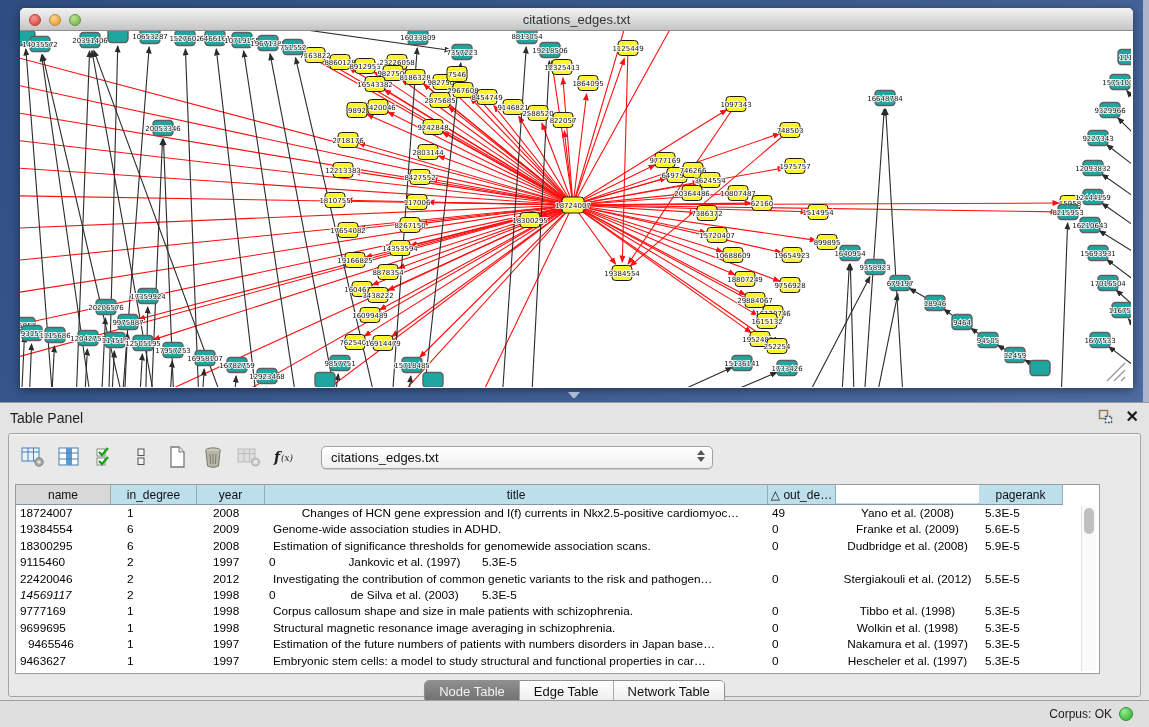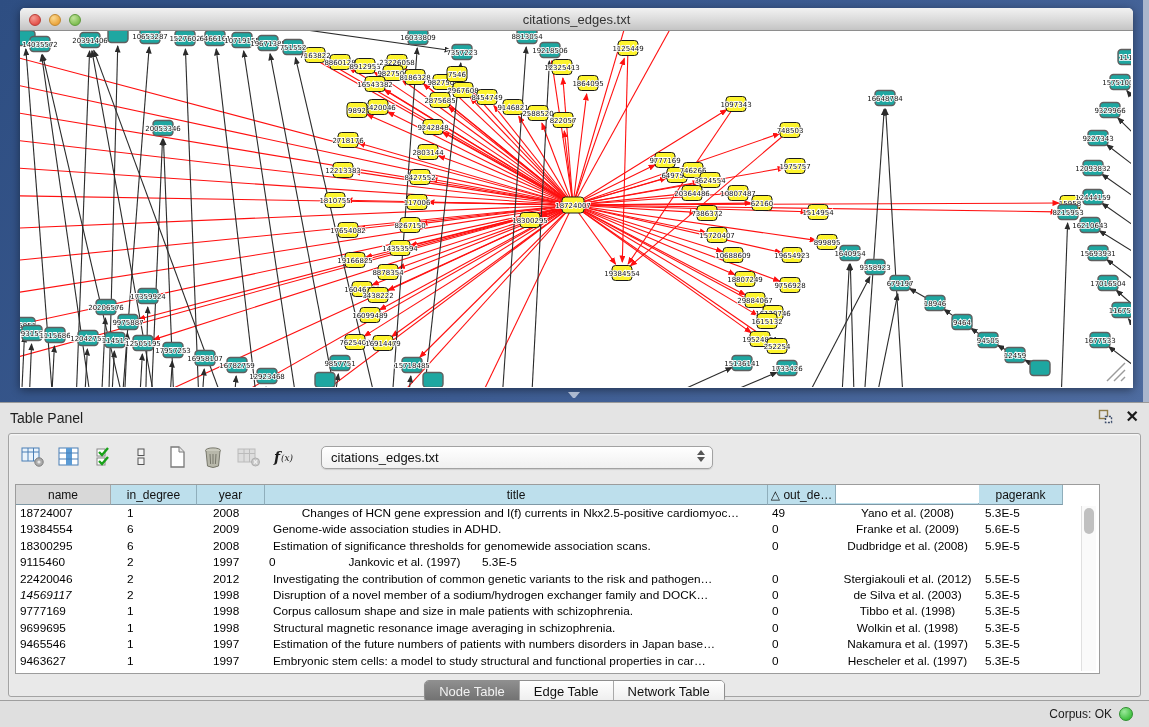--- a/index.html
+++ b/index.html
@@ -888,21 +888,20 @@
             <div class="td" style="width: 68px; padding-left: 16px;">2012</div>
             <div class="td" style="width: 503px; padding-left: 8px;">Investigating the contribution of common genetic variants to the risk and pathogen…</div>
             <div class="td" style="width: 68px; padding-left: 4px;">0</div>
             <div class="td center" style="width: 143px;">Stergiakouli et al. (2012)</div>
             <div class="td" style="width: 84px; padding-left: 6px;">5.5E-5</div>
           </div>
           <div class="trow">
             <div class="td" style="width: 95px; padding-left: 4px; font-style: italic;">14569117</div>
             <div class="td" style="width: 86px; padding-left: 16px;">2</div>
             <div class="td" style="width: 68px; padding-left: 16px;">1998</div>
-            <div class="td" style="width: 503px; padding-left: 8px;">Disruption of a novel member of a sodium/hydrogen exchanger family and DOCK…</div>
             <div class="td" style="width: 68px; padding-left: 4px;">0</div>
             <div class="td center" style="width: 143px;">de Silva et al. (2003)</div>
             <div class="td" style="width: 84px; padding-left: 6px;">5.3E-5</div>
           </div>
           <div class="trow">
             <div class="td" style="width: 95px; padding-left: 4px;">9777169</div>
             <div class="td" style="width: 86px; padding-left: 16px;">1</div>
             <div class="td" style="width: 68px; padding-left: 16px;">1998</div>
             <div class="td" style="width: 503px; padding-left: 8px;">Corpus callosum shape and size in male patients with schizophrenia.</div>
             <div class="td" style="width: 68px; padding-left: 4px;">0</div>
@@ -912,21 +911,21 @@
           <div class="trow">
             <div class="td" style="width: 95px; padding-left: 4px;">9699695</div>
             <div class="td" style="width: 86px; padding-left: 16px;">1</div>
             <div class="td" style="width: 68px; padding-left: 16px;">1998</div>
             <div class="td" style="width: 503px; padding-left: 8px;">Structural magnetic resonance image averaging in schizophrenia.</div>
             <div class="td" style="width: 68px; padding-left: 4px;">0</div>
             <div class="td center" style="width: 143px;">Wolkin et al. (1998)</div>
             <div class="td" style="width: 84px; padding-left: 6px;">5.3E-5</div>
           </div>
           <div class="trow">
-            <div class="td" style="width: 95px; padding-left: 4px;">9465546</div>
+            <div class="td" style="width: 95px; padding-left: 12px;">9465546</div>
             <div class="td" style="width: 86px; padding-left: 16px;">1</div>
             <div class="td" style="width: 68px; padding-left: 16px;">1997</div>
             <div class="td" style="width: 503px; padding-left: 8px;">Estimation of the future numbers of patients with numbers disorders in Japan base…</div>
             <div class="td" style="width: 68px; padding-left: 4px;">0</div>
             <div class="td center" style="width: 143px;">Nakamura et al. (1997)</div>
             <div class="td" style="width: 84px; padding-left: 6px;">5.3E-5</div>
           </div>
           <div class="trow">
             <div class="td" style="width: 95px; padding-left: 4px;">9463627</div>
             <div class="td" style="width: 86px; padding-left: 16px;">1</div>

